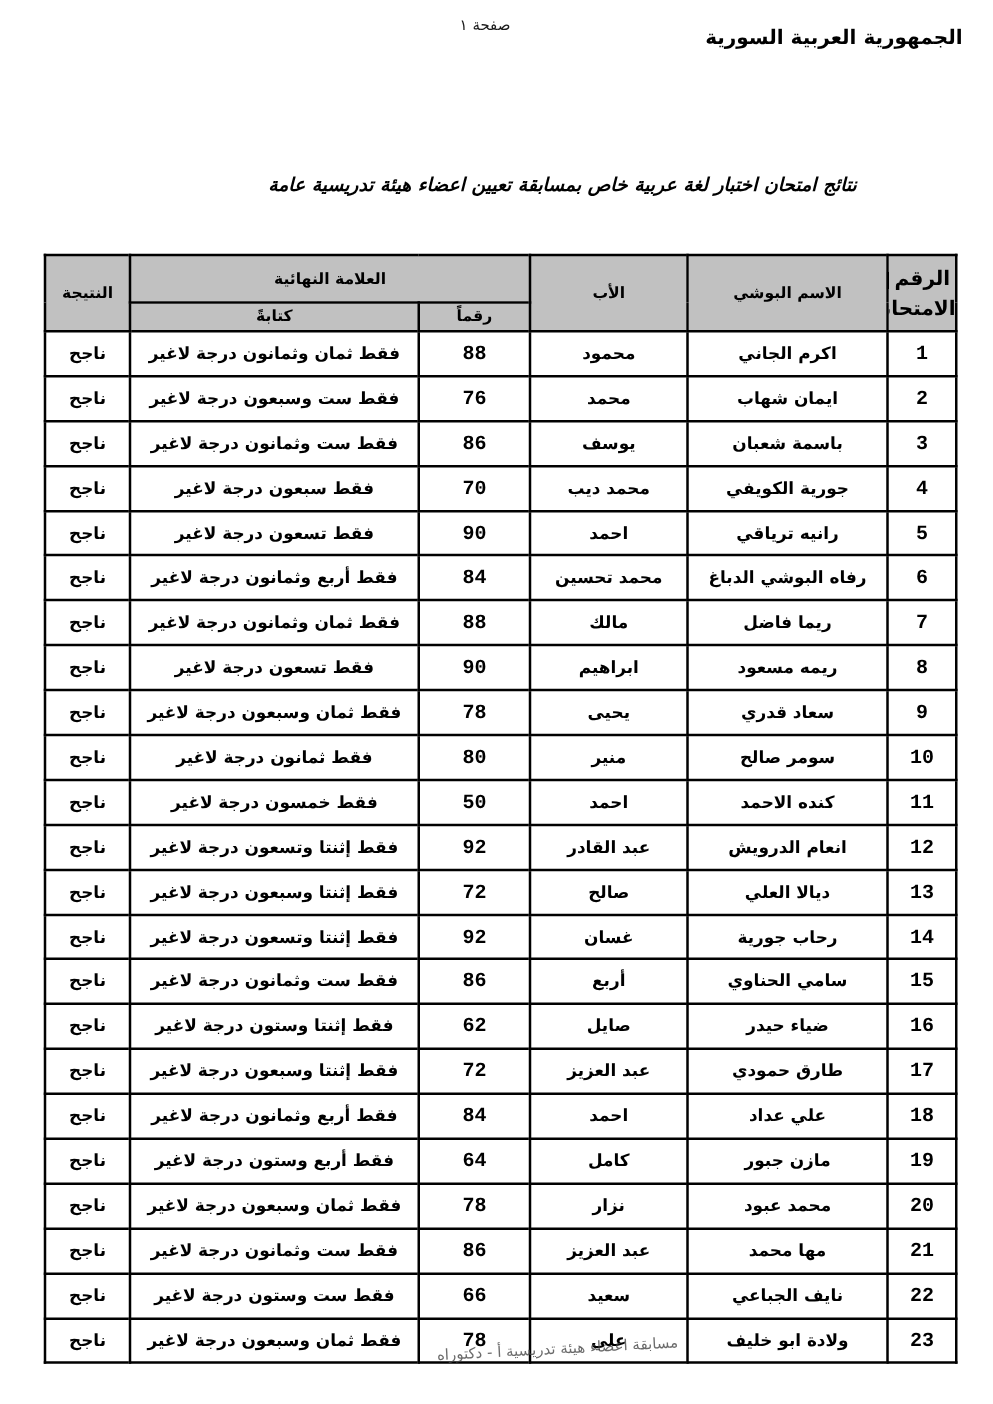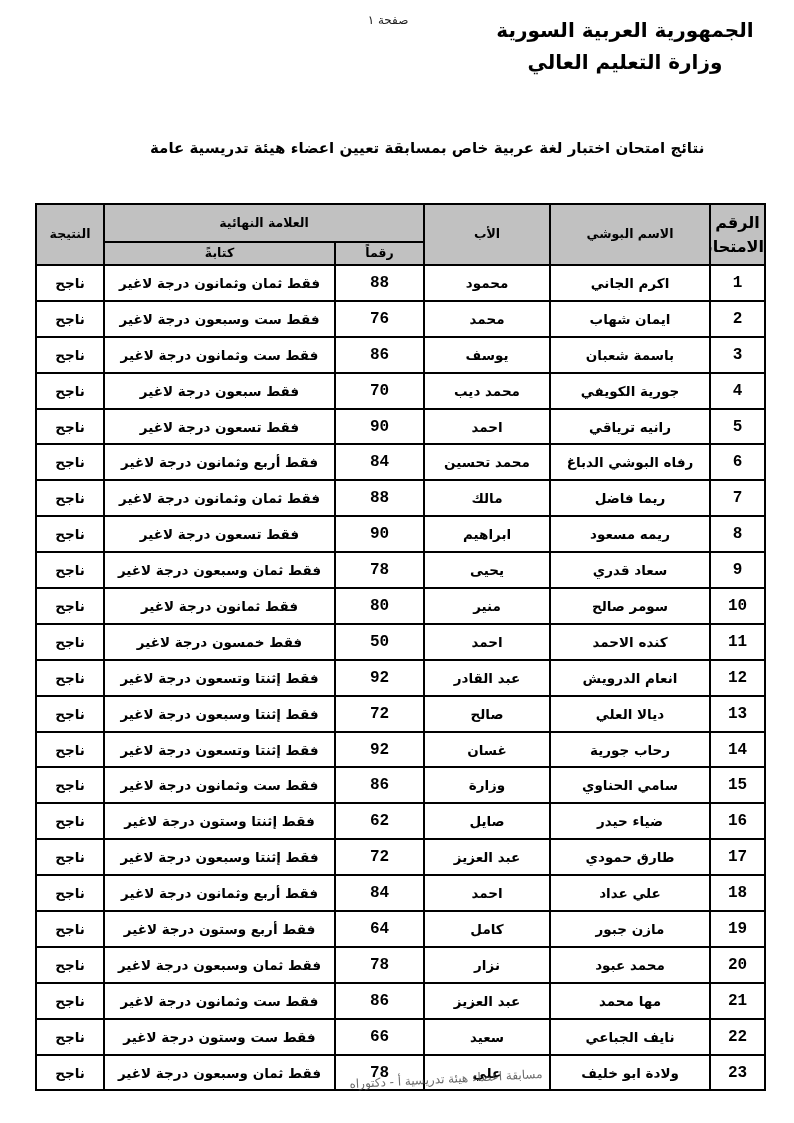--- a/index.html
+++ b/index.html
@@ -27,38 +27,38 @@
     color: #1a1a1a;
     text-align: center;
     direction: rtl;
   }
 
   .gov-header {
     position: absolute;
     top: 14px;
     left: 480px;
     width: 290px;
-    text-align: center;
-    font-weight: bold;
-    font-size: 20px;
+    font-weight: bold;
+    font-size: 16px;
   }
   .gov-header .line {
     line-height: 32px;
     white-space: nowrap;
   }
 
   .doc-title {
     position: absolute;
     top: 139px;
     left: 150px;
     width: 600px;
-    text-align: left;
+    text-align: center;
     font-size: 15px;
     font-weight: bold;
     white-space: nowrap;
+    font-style: italic;
   }
 
   .exam-date {
     position: absolute;
     top: 168px;
     right: 30px;
     font-size: 18px;
     font-weight: bold;
     direction: rtl;
     white-space: nowrap;
@@ -127,21 +127,20 @@
     direction: rtl;
   }
 </style>
 </head>
 <body>
 
 <div class="page-label">صفحة ١</div>
 
 <div class="gov-header">
   <div class="line">الجمهورية العربية السورية</div>
-  <div class="line">وزارة التعليم العالي</div>
 </div>
 
 <div class="doc-title">نتائج امتحان اختبار لغة عربية خاص بمسابقة تعيين اعضاء هيئة تدريسية عامة</div>
 
 <div class="exam-date">تاريخ الامتحان :٢٠٢٤/٩/١٦</div>
 
 <table class="results-table">
   <colgroup>
     <col class="col-exam-no">
     <col class="col-name">
@@ -272,21 +271,21 @@
     <td class="digits">14</td>
     <td>رحاب جورية</td>
     <td>غسان</td>
     <td class="digits">92</td>
     <td>فقط إثنتا وتسعون درجة لاغير</td>
     <td>ناجح</td>
   </tr>
       <tr>
     <td class="digits">15</td>
     <td>سامي الحناوي</td>
-    <td>وزارة</td>
+    <td>أربع</td>
     <td class="digits">86</td>
     <td>فقط ست وثمانون درجة لاغير</td>
     <td>ناجح</td>
   </tr>
       <tr>
     <td class="digits">16</td>
     <td>ضياء حيدر</td>
     <td>صايل</td>
     <td class="digits">62</td>
     <td>فقط إثنتا وستون درجة لاغير</td>

